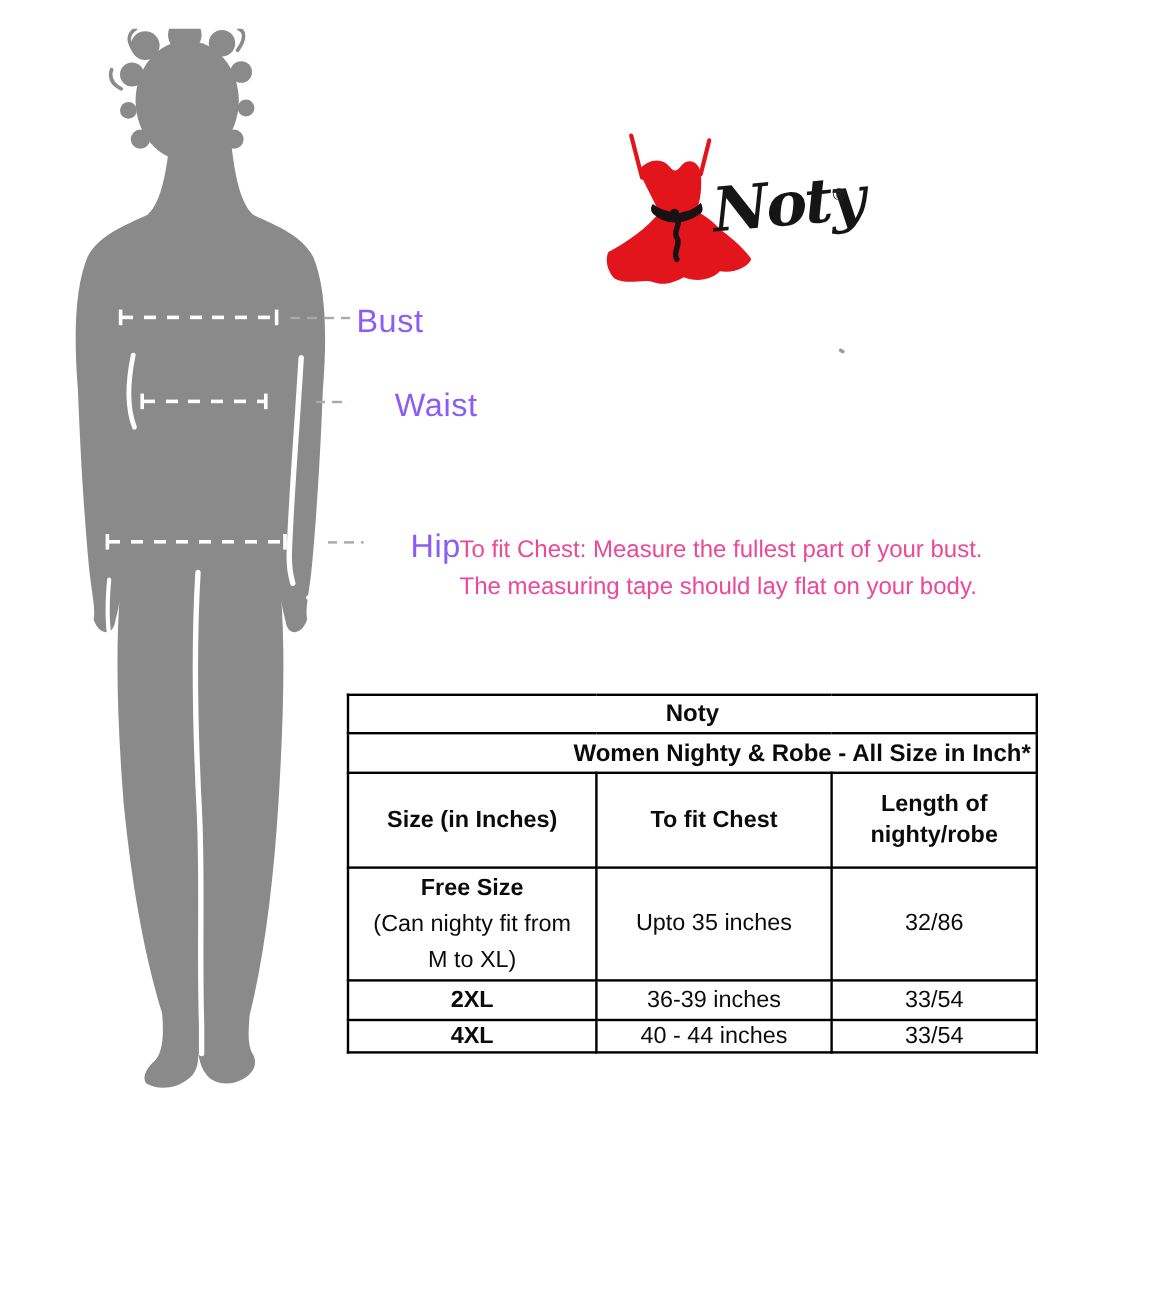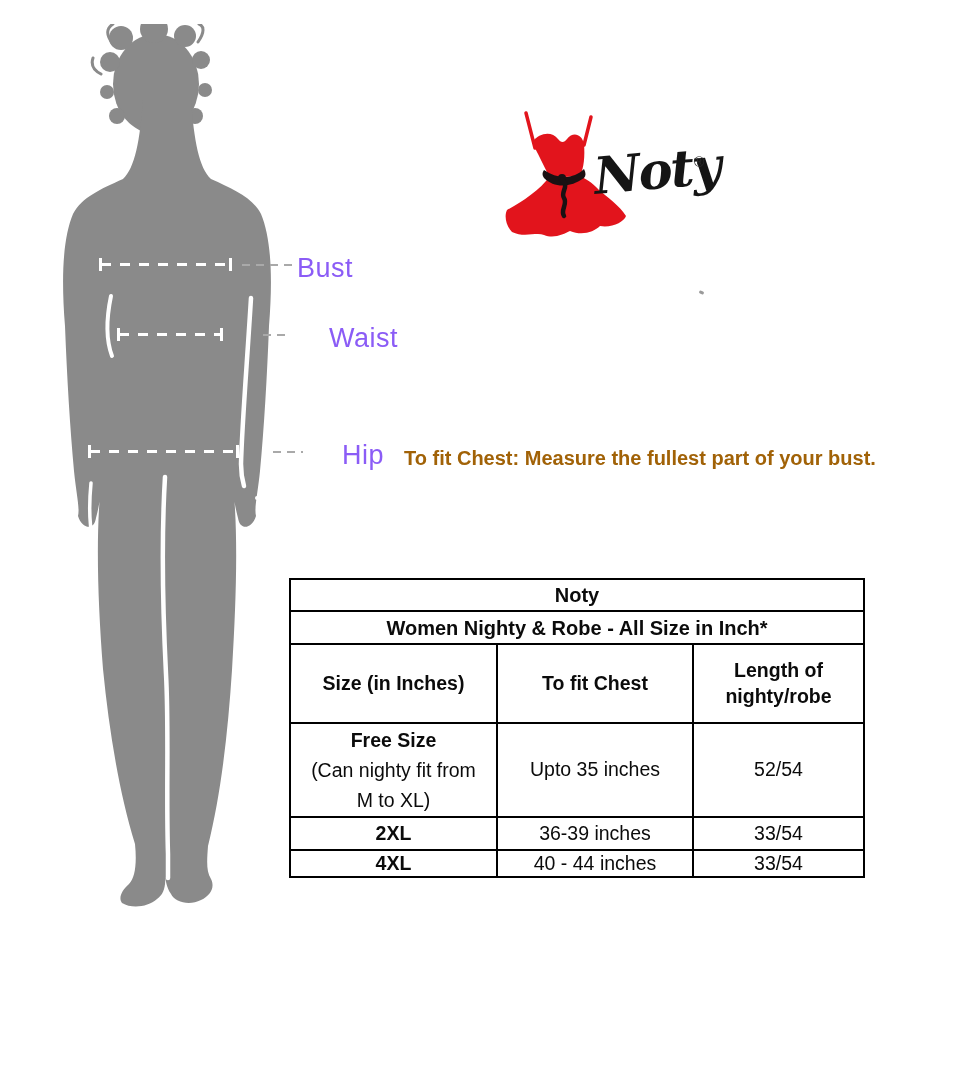--- a/index.html
+++ b/index.html
@@ -21,36 +21,36 @@
   #logo-text{
     position:absolute;left:594px;top:146px;width:110px;
     font-family:"DejaVu Serif",serif;font-style:italic;font-weight:bold;
     font-size:51px;color:#151515;transform:rotate(-5deg);transform-origin:left center;
     letter-spacing:-2px;
   }
   #reg-mark{position:absolute;left:694px;top:154px;font-size:14px;color:#2a2a2a;}
   .speck{position:absolute;left:699px;top:291px;width:5px;height:3px;background:#9a9a9a;
     border-radius:2px;transform:rotate(25deg);}
   
-  #instructions{position:absolute;left:404px;top:443px;width:500px;
-    font-size:20px;line-height:31px;color:#a16207;font-weight:bold;}
+  #instructions{position:absolute;left:383px;top:443px;width:500px;
+    font-size:20px;line-height:31px;color:#ec4899;}
   #instructions p{margin:0;}
   
   #size-table{
     position:absolute;left:289px;top:578px;width:574px;
     border-collapse:collapse;table-layout:fixed;color:#0b0b0b;
   }
   #size-table td{
     border:2px solid #000;text-align:center;vertical-align:middle;
     padding:0 4px;font-size:19.5px;line-height:1.3;
   }
   #size-table .b{font-weight:bold;}
   #size-table .pre{white-space:pre-line;}
   #size-table .t-title{font-weight:bold;font-size:20px;}
-  #size-table .t-sub{font-weight:bold;font-size:20px;}
+  #size-table .t-sub{font-weight:bold;font-size:20px;text-align:right;}
   #size-table .t-colhead{font-weight:bold;}
   .note-line{font-weight:normal;white-space:pre-line;font-size:19.5px;line-height:30px;}
   .freesize-title{font-weight:bold;line-height:30px;}
 </style>
 </head>
 <body>
 
 <div id="canvas">
 
   <svg id="figure-svg" viewBox="0 0 224 884" xmlns="http://www.w3.org/2000/svg">
@@ -153,20 +153,21 @@
       <circle cx="60" cy="72" r="4" fill="#1a1113"></circle>
       <path d="M 60,74 C 68,80 58,86 62,92 C 66,98 58,104 62,110" stroke="#1a1113" stroke-width="4.5" fill="none" stroke-linecap="round"></path>
     </g>
   </svg>
   <div id="logo-text">Noty</div>
   <div id="reg-mark">®</div>
   <div class="speck"></div>
 
   <div id="instructions">
     <p>To fit Chest: Measure the fullest part of your bust.</p>
+    <p>The measuring tape should lay flat on your body.</p>
   </div>
 
   <table id="size-table">
     <colgroup>
         <col style="width:207px">
         <col style="width:196px">
         <col style="width:171px">
       </colgroup>
     <tbody>
       <tr style="height:32px">
@@ -181,21 +182,21 @@
         <td class="t-colhead pre">Length of
 nighty/robe</td>
       </tr>
       <tr style="height:94px">
         <td>
           <div class="freesize-title">Free Size</div>
           <div class="note-line">(Can nighty fit  from
 M to XL)</div>
         </td>
         <td>Upto 35 inches</td>
-        <td>52/54</td>
+        <td>32/86</td>
       </tr>
       <tr style="height:33px">
         <td class="b">2XL</td>
         <td>36-39 inches</td>
         <td>33/54</td>
       </tr>
       <tr style="height:20px">
         <td class="b">4XL</td>
         <td>40 - 44 inches</td>
         <td>33/54</td>

